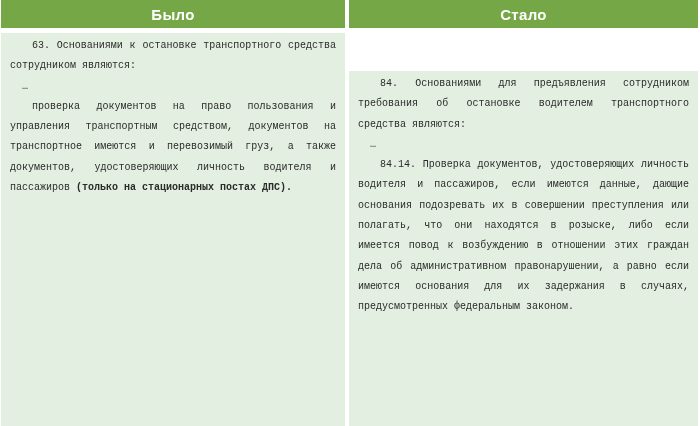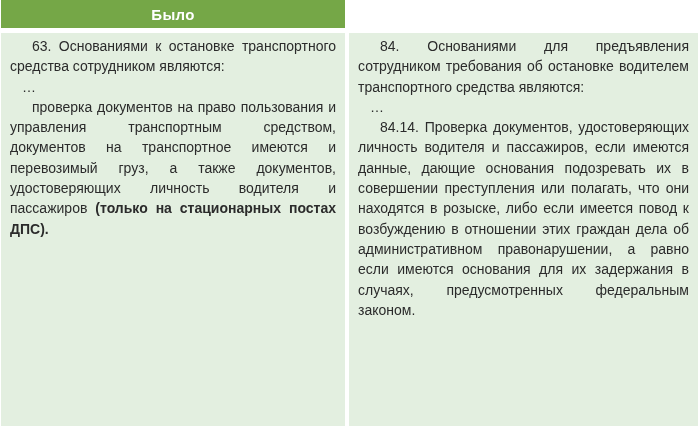--- a/index.html
+++ b/index.html
@@ -31,46 +31,49 @@
     display: flex;
     align-items: center;
     justify-content: center;
   }
   .hcell.left  { grid-column: 2; grid-row: 1; }
   .hcell.right { grid-column: 4; grid-row: 1; }
 
   .bcell {
     background: #e3efe0;
     color: #2b2b2b;
-    font-family: Liberation Sans, sans-serif;
-    font-size: 14px;
+    font-family: Liberation Mono, monospace;
+    font-size: 10px;
     line-height: 20.3px;
     text-align: justify;
     padding: 3px 9px 0 9px;
     overflow: hidden;
     box-sizing: border-box;
   }
   .bcell.left  { grid-column: 2; grid-row: 3; }
-  .bcell.right { grid-column: 4; grid-row: 3; }
+  .bcell.right { grid-column: 4; grid-row: 3; margin-top: 38px; }
 
   .bcell p { margin: 0; }
   .para-indent { text-indent: 22px; }
   .para-ellipsis { text-indent: 12px; text-align: left; }
   .bold-note { font-weight: bold; }
 </style>
 </head>
 <body>
 
 <div class="page">
   <div class="grid">
 
     <div class="hcell left">
       <span>Было</span>
     </div>
 
+    <div class="hcell right">
+      <span>Стало</span>
+    </div>
 
     <div class="bcell left">
       <p class="para-indent">63. Основаниями к остановке транспортного средства сотрудником являются:</p>
       <p class="para-ellipsis">…</p>
       <p class="para-indent"><span>проверка документов на право пользования и управления транспортным средством, документов на транспортное имеются и перевозимый груз, а также документов, удостоверяющих личность водителя и пассажиров </span><span class="bold-note">(только на стационарных постах ДПС).</span></p>
     </div>
 
     <div class="bcell right">
       <p class="para-indent">84. Основаниями для предъявления сотрудником требования об остановке водителем транспортного средства являются:</p>
       <p class="para-ellipsis">…</p>

